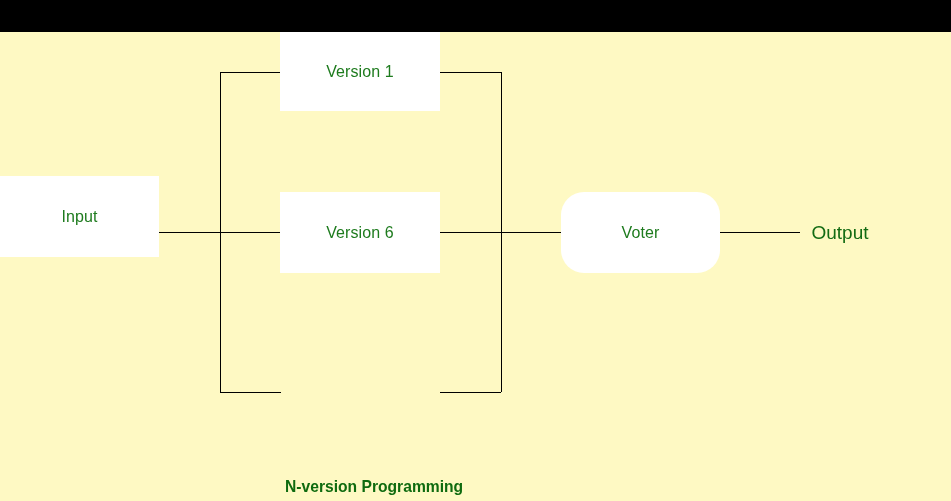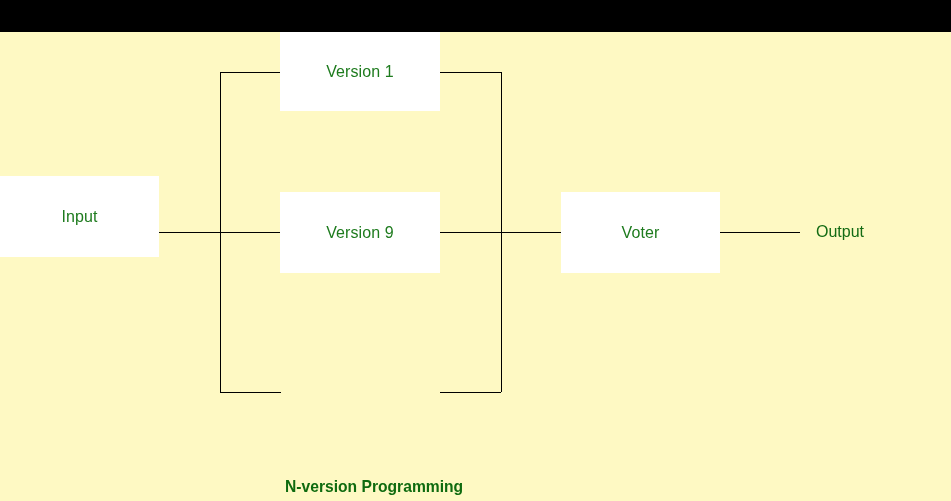--- a/index.html
+++ b/index.html
@@ -31,21 +31,21 @@
     font-family: "Liberation Sans", sans-serif;
     font-size: 16px;
     line-height: 1;
     color: #1e7b1e;
     letter-spacing: 0.1px;
     white-space: nowrap;
   }
   .free-label {
     position: absolute;
     font-family: "Liberation Sans", sans-serif;
-    font-size: 16px;
+    font-size: 19px;
     line-height: 1;
     color: #136b13;
     white-space: nowrap;
     display: flex;
     align-items: center;
     justify-content: center;
   }
   .caption {
     position: absolute;
     font-family: "Liberation Sans", sans-serif;
@@ -55,21 +55,21 @@
     color: #0f6b0f;
     white-space: nowrap;
     transform: scaleX(0.92);
     transform-origin: left center;
   }
 
   
   #node-version-1 { left: 280px; top: 0px;   width: 160px; height: 79px; }
   #node-input     { left: 0px;   top: 144px; width: 159px; height: 81px; }
   #node-version-2 { left: 280px; top: 160px; width: 160px; height: 81px; }
-  #node-voter     { left: 561px; top: 160px; width: 159px; height: 81px; }
+  #node-voter     { left: 561px; top: 160px; width: 159px; height: 81px; border-radius: 23px; }
   #node-version-n { left: 281px; top: 320px; width: 159px; height: 81px; }
 
   #label-output   { left: 789px; top: 190px; width: 102px; height: 20px; }
   #diagram-caption{ left: 285px; top: 446px; }
 
   
   .connector {
     position: absolute;
     background: #000000;
   }
@@ -93,21 +93,21 @@
 
   <div class="node" id="node-version-1">
     <span class="node-label">Version 1</span>
   </div>
 
   <div class="node" id="node-input">
     <span class="node-label">Input</span>
   </div>
 
   <div class="node" id="node-version-2">
-    <span class="node-label">Version 9</span>
+    <span class="node-label">Version 6</span>
   </div>
 
   <div class="node" id="node-voter">
     <span class="node-label">Voter</span>
   </div>
 
 
   <div class="free-label" id="label-output">Output</div>
 
   <div class="caption" id="diagram-caption">N-version Programming</div>

